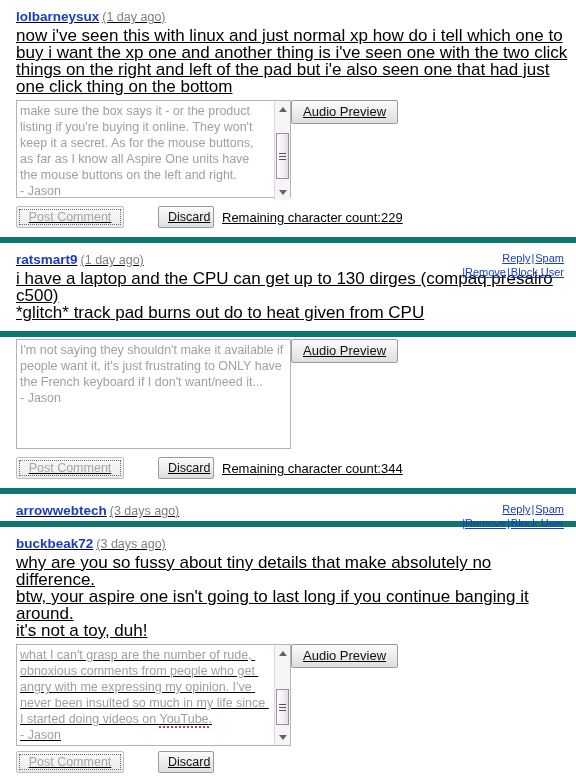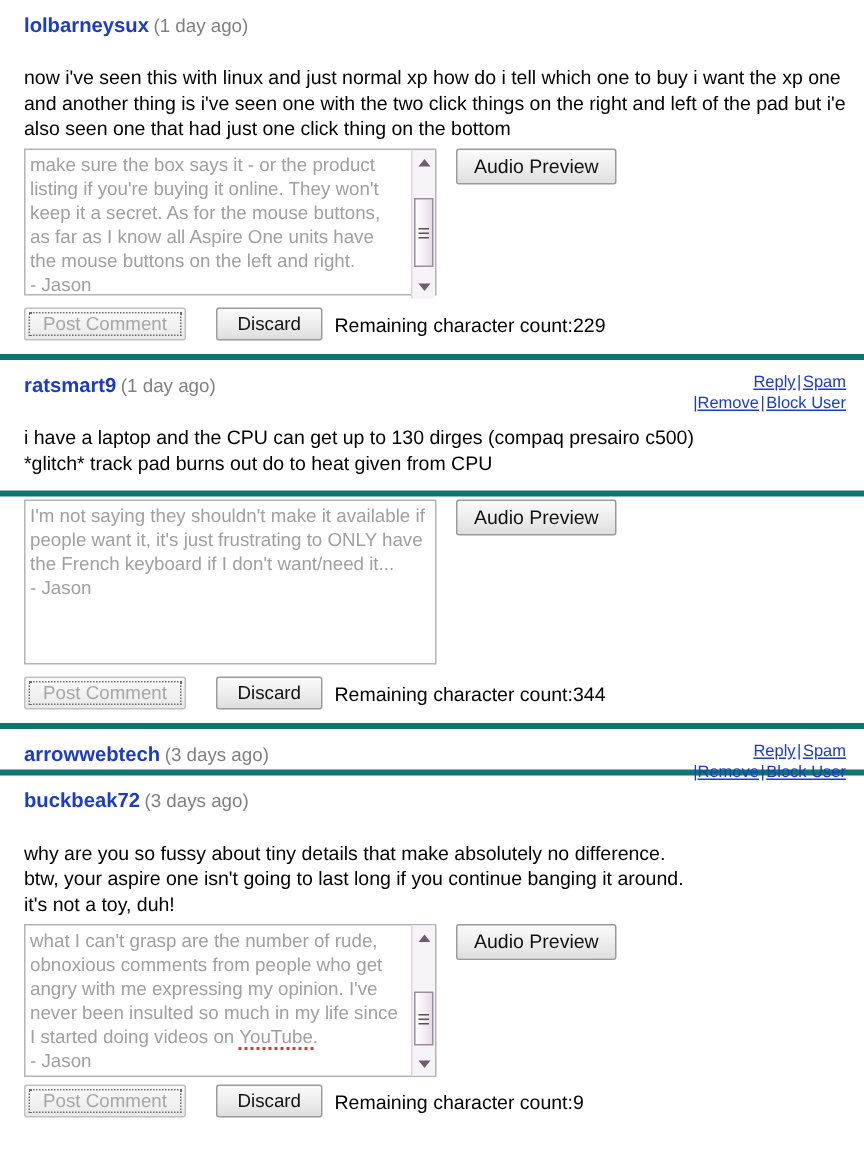--- a/index.html
+++ b/index.html
@@ -15,50 +15,50 @@
     color: #000000;
     overflow: hidden;
     position: relative;
   }
   .comment-list {
     width: 576px;
   }
   .comment {
     position: relative;
     padding: 0 8px 0 16px;
+    text-decoration: underline;
   }
   .comment.divided {
-    border-top: 4px solid #0f766e;
+    border-top: 6px solid #0f766e;
   }
   .chead {
     position: relative;
     padding-top: 9px;
     padding-bottom: 2px;
     line-height: 16px;
   }
   .uname {
     color: #1b3cc4;
     font-weight: bold;
     font-size: 13.5px;
     text-decoration: none;
     cursor: pointer;
   }
   .ctime {
     color: #808080;
     font-size: 12.5px;
     margin-left: 3px;
   }
   .cbody {
-    font-size: 13px;
+    font-size: 17px;
     line-height: 17px;
     padding-bottom: 3px;
     white-space: pre-line;
     position: relative;
     z-index: 0;
-    margin-top: 16px;
   }
   
   .modlinks {
     position: absolute;
     right: 4px;
     top: 9px;
     text-align: right;
     font-size: 11px;
     line-height: 13px;
     z-index: 3;
@@ -157,21 +157,20 @@
     line-height: 14px;
     padding: 3px 9px;
     border: 1px solid #9a9a9a;
     border-radius: 2px;
     background: linear-gradient(to bottom,#fbfbfb,#ececec 55%,#dedede);
     color: #111111;
     cursor: pointer;
     box-sizing: border-box;
   }
   .btn.audio {
-    margin-left: 13px;
     padding: 4px 11px;
     font-size: 13px;
   }
   .btn-row {
     display: flex;
     align-items: center;
     margin-top: 5px;
     padding-bottom: 9px;
   }
   .btn.post {
@@ -183,23 +182,23 @@
     text-align: center;
     cursor: default;
   }
   .btn.post:after {
     content: "";
     position: absolute;
     left: 2px; right: 2px; top: 2px; bottom: 2px;
     border: 1px dotted #6b6b6b;
   }
   .btn.discard {
-    margin-left: 20px;
-    width: 71px;
-    text-align: center;
+    margin-left: 34px;
+    width: 56px;
+    text-align: left;
     font-weight: normal;
   }
   .remain {
     margin-left: 8px;
     font-size: 13px;
     color: #000000;
     white-space: nowrap;
   }
   .spell {
     border-bottom: 2px dotted #d33a3a;
@@ -338,18 +337,17 @@
             <div class="sb-btn down">
                 <i class="arrow-dn"></i>
               </div>
           </div>
         </div>
         <button class="btn audio">Audio Preview</button>
       </div>
       <div class="btn-row">
         <button class="btn post">Post Comment</button>
         <button class="btn discard">Discard</button>
-        <span class="remain"><span>Remaining character count:</span><span>9</span></span>
       </div>
     </div>
   </div>
 
 </div>
 
 </body></html>

